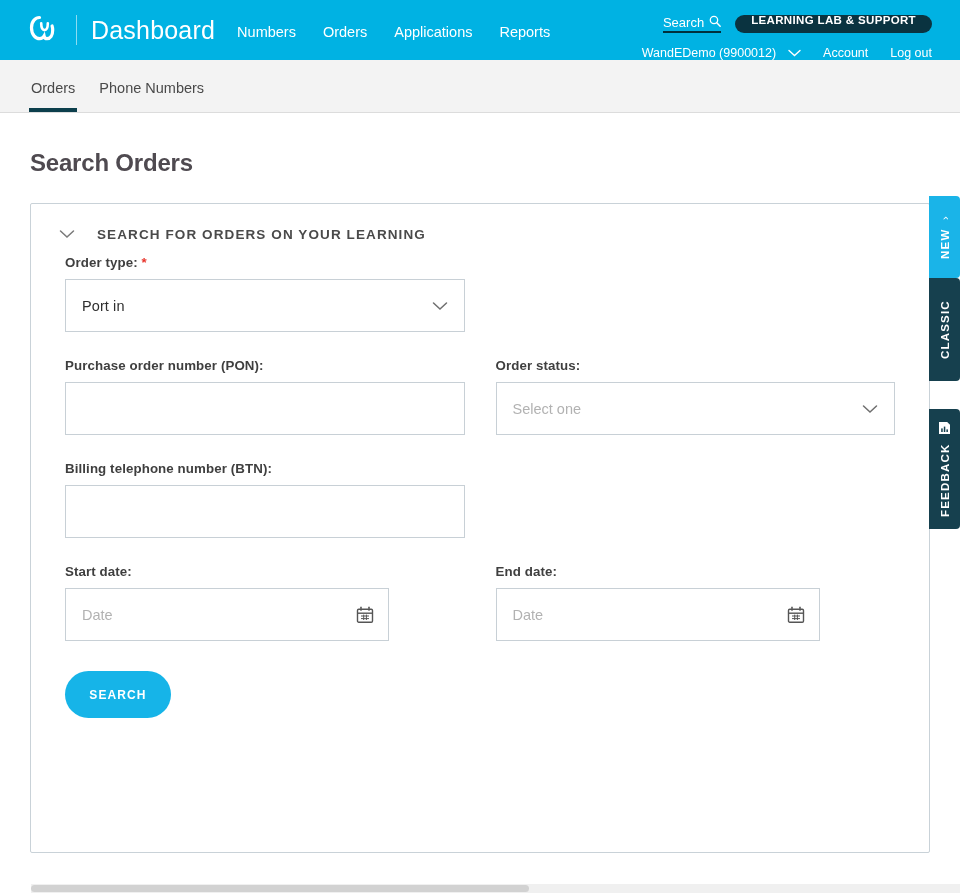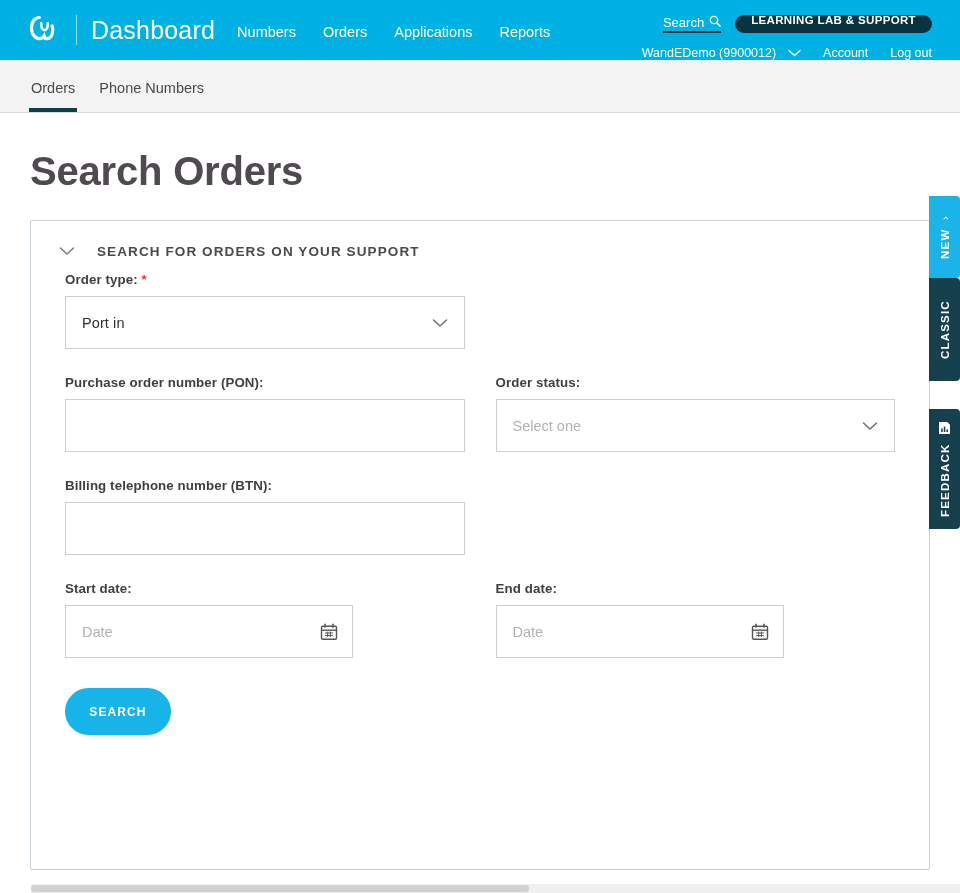--- a/index.html
+++ b/index.html
@@ -112,21 +112,21 @@
     text-decoration: none;
     white-space: nowrap;
   }
   .subnav .tab.active {
     border-bottom-color: #0c3f4c;
   }
 
   
   .page { padding: 0 30px; }
   h1.page-title {
-    font-size: 40px;
+    font-size: 24px;
     color: #4f4a50;
     font-weight: bold;
     margin: 36px 0 26px 0;
     letter-spacing: -.2px;
   }
 
   .panel {
     border: 1px solid #c9d2d8;
     background: #fff;
     border-radius: 2px;
@@ -180,21 +180,21 @@
     transform: translateY(-50%);
     color: #6f6f6f;
   }
   .cal {
     position: absolute; right: 14px; top: 50%;
     transform: translateY(-50%);
     line-height: 0;
   }
   .fgroup { margin-bottom: 26px; }
   .fgroup.tight { margin-bottom: 24px; }
-  .field.w-date { width: 288px; }
+  .field.w-date { width: 324px; }
 
   .btn-search {
     margin-top: 6px;
     background: #16b4e8;
     color: #fff;
     border: none;
     border-radius: 24px;
     height: 47px;
     width: 106px;
     font-size: 12px;
@@ -302,21 +302,21 @@
 <div class="page">
   <h1 class="page-title">Search Orders</h1>
 
   <div class="panel">
     <div class="panel-head">
       <span class="chev">
         <svg width="16" height="10" viewBox="0 0 16 10" aria-hidden="true">
           <polyline points="1.5,2 8,8 14.5,2" fill="none" stroke="#7a7a7a" stroke-width="1.5" stroke-linecap="round"></polyline>
         </svg>
       </span>
-      <span class="panel-title">SEARCH FOR ORDERS ON YOUR SUPPORT</span>
+      <span class="panel-title">SEARCH FOR ORDERS ON YOUR LEARNING</span>
     </div>
 
     <div class="form">
 
       
       <div class="row">
         <div class="col">
           <div class="fgroup">
             <label class="fl">
               <span>Order type:</span>

